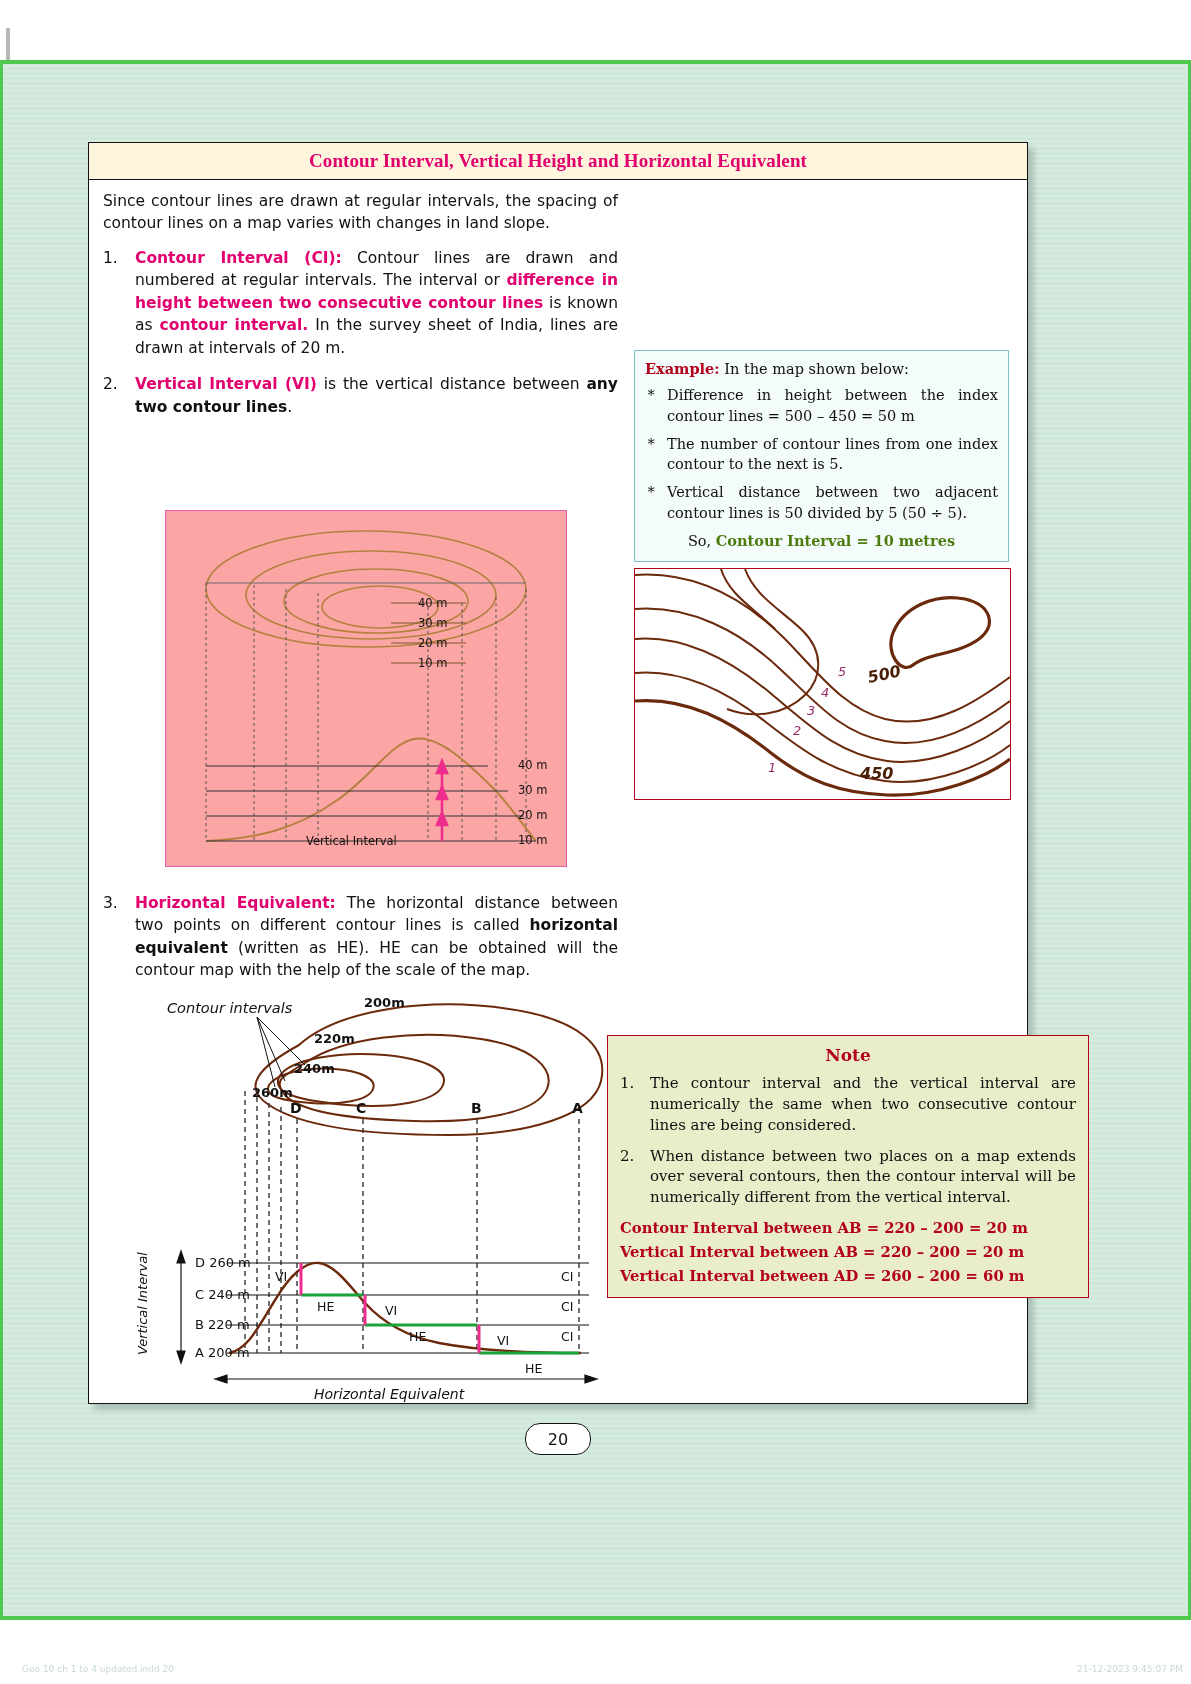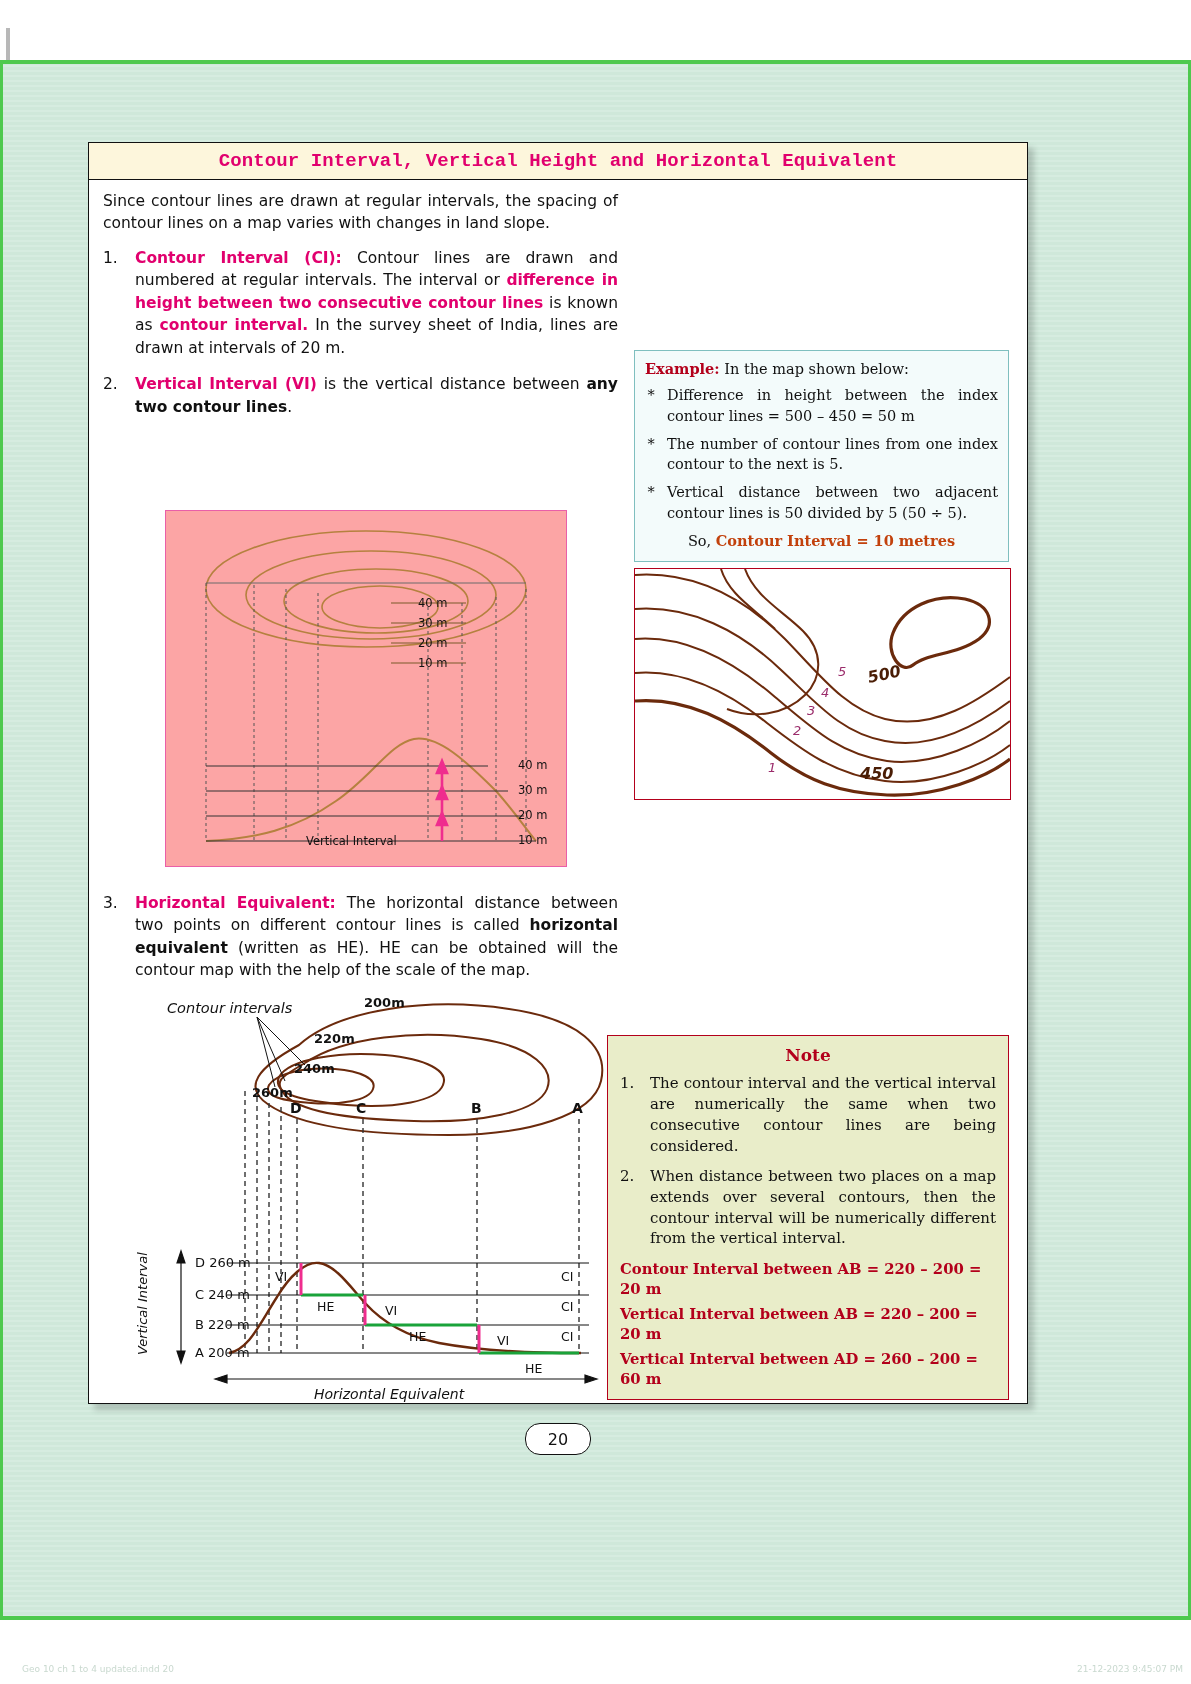--- a/index.html
+++ b/index.html
@@ -36,21 +36,21 @@
     border:1px solid #111;
     box-shadow:6px 6px 6px rgba(0,0,0,0.18);
     box-sizing:border-box;
   }
   .title-bar{
     height:36px;background:#fdf6dc;border-bottom:1px solid #111;
     display:flex;align-items:center;justify-content:center;
   }
   .title-bar span{
     color:#e1006e;font-weight:bold;font-size:19px;letter-spacing:.1px;
-    font-family:Liberation Mono, monospace;
+    font-family:Liberation Serif, serif;
   }
   .body-wrap{position:relative;padding:10px 14px 0 14px;}
   
   .intro{
     width:515px;font-size:15.5px;line-height:1.45;color:#111;text-align:justify;
   }
   ol.items{margin:12px 0 0 0;padding:0;list-style:none;width:515px;}
   ol.items li{
     position:relative;padding-left:32px;margin-bottom:14px;
     font-size:15.5px;line-height:1.45;color:#111;text-align:justify;
@@ -64,38 +64,38 @@
     border:1px solid #7fbfbf;background:#f3fbfb;
     padding:8px 10px 10px 10px;box-sizing:border-box;
     font-family:"DejaVu Serif", serif;font-size:14.5px;line-height:1.4;color:#111;margin-top:20px;
   }
   .example-box .ex-label{color:#b3001b;font-weight:bold;}
   .bullets{margin-top:6px;}
   .bullets .b-row{display:flex;gap:10px;margin-bottom:8px;}
   .bullets .star{width:12px;flex:0 0 12px;text-align:center;}
   .bullets .btxt{flex:1;text-align:justify;}
   .so-line{margin-top:8px;text-align:center;}
-  .so-line b{color:#c2410c;}
+  .so-line b{color:#4d7c0f;}
   
   .map-fig{
     position:absolute;left:545px;top:388px;width:375px;height:230px;
     border:1px solid #b3001b;background:#ffffff;overflow:hidden;
   }
   
   .vi-fig{
     position:absolute;left:76px;top:330px;width:400px;height:355px;
     border:1px solid #e95fa8;background:#fca5a5;overflow:hidden;
   }
   
   .he-fig{
     position:absolute;left:20px;top:805px;width:510px;height:420px;overflow:hidden;
   }
   
   .note-box{
-    position:absolute;left:518px;top:855px;width:402px;
+    position:absolute;left:518px;top:855px;width:482px;
     border:1px solid #b3001b;background:#e9edc9;
     padding:8px 12px 10px 12px;box-sizing:border-box;
     font-family:"DejaVu Serif", serif;font-size:15px;line-height:1.38;color:#111;
   }
   .note-title{color:#b3001b;font-weight:bold;text-align:center;font-size:17px;margin-bottom:6px;}
   .note-box ol{margin:0;padding-left:0;list-style:none;}
   .note-box ol li{position:relative;padding-left:30px;margin-bottom:10px;text-align:justify;}
   .note-box ol li .n{position:absolute;left:0;top:0;}
   .eqline{color:#b3001b;font-weight:bold;font-size:14.8px;margin-top:4px;}
   

